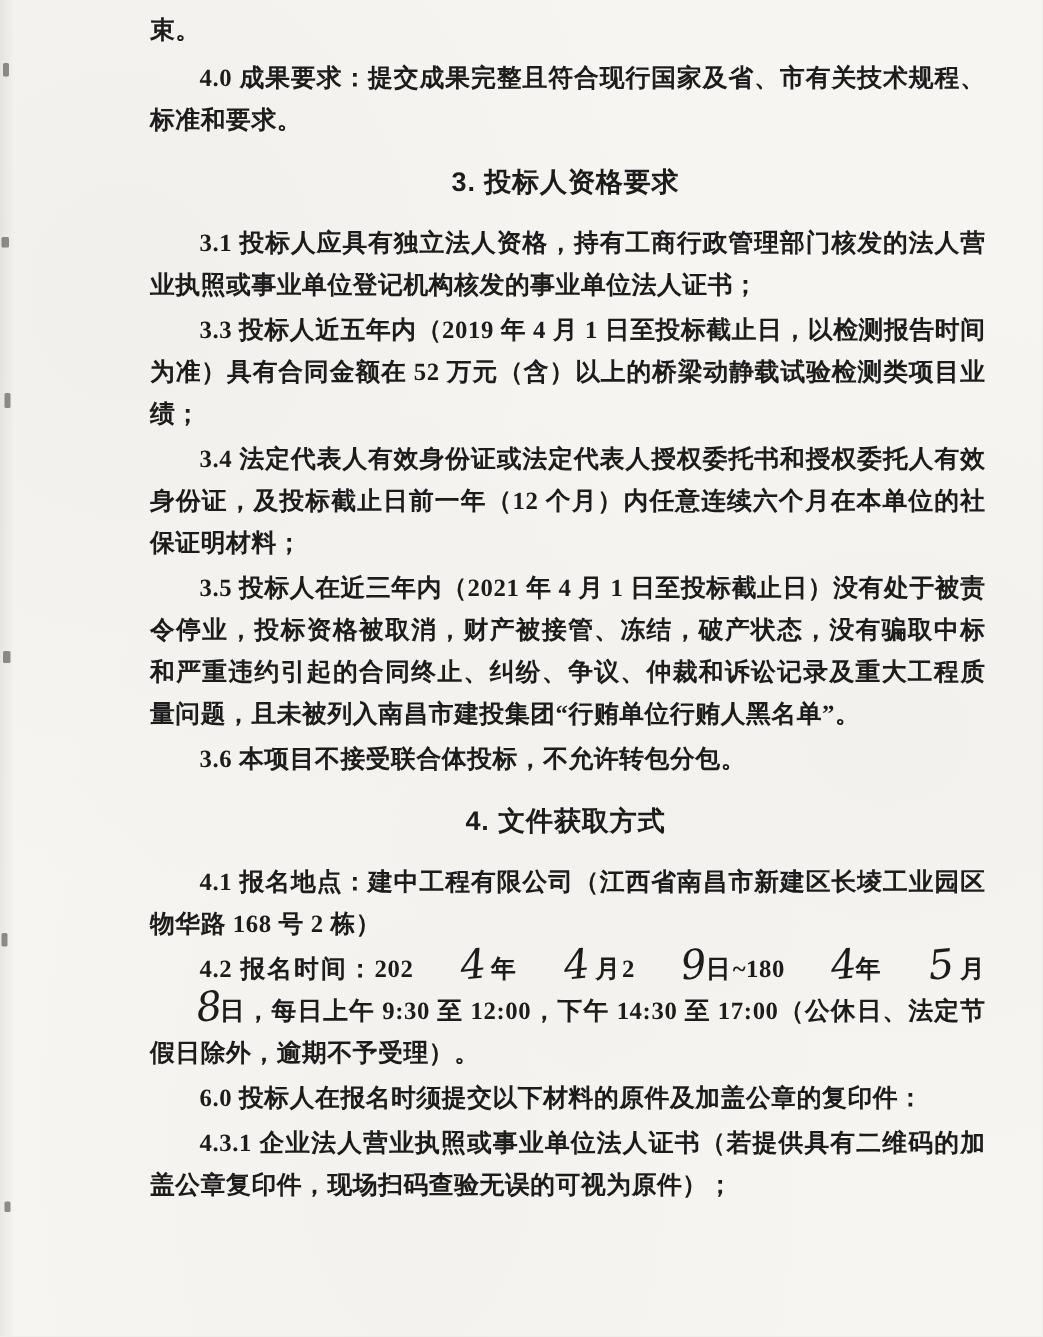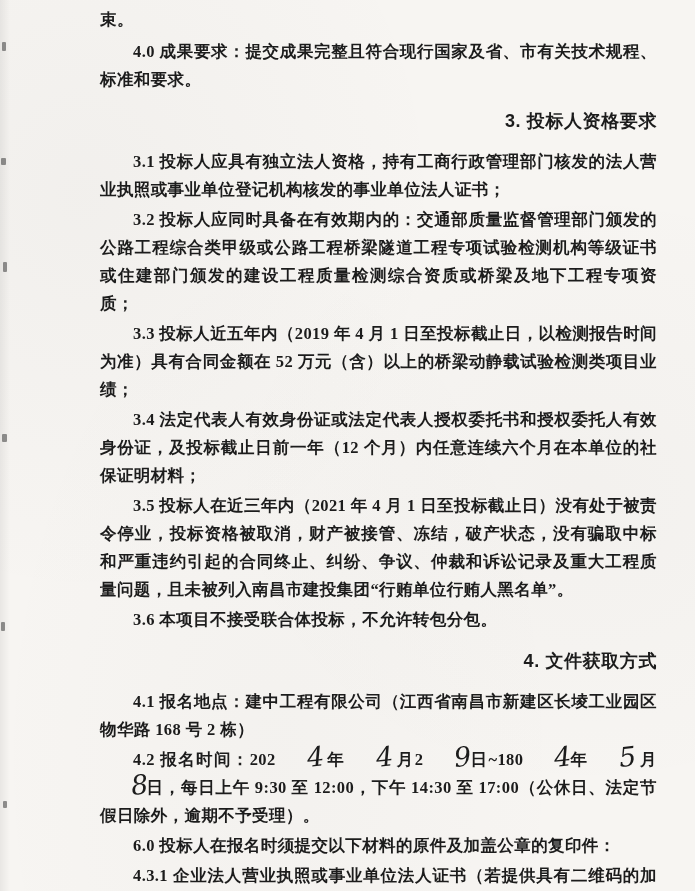--- a/index.html
+++ b/index.html
@@ -46,21 +46,21 @@
   .para.noindent { text-indent: 0; }
   .para.gap-top { margin-top: 4px; }
   .heading {
     margin: 12px 0 12px -3px;
     font-family: "Liberation Sans", "DejaVu Sans", sans-serif;
     font-size: 18px;
     line-height: 30px;
     font-weight: 700;
     letter-spacing: 0.6px;
     text-indent: 0;
-    text-align: right;
+    text-align: center;
   }
   .hw {
     display: inline-block;
     font-family: "DejaVu Serif", serif;
     font-style: italic;
     font-weight: 400;
     font-size: 27px;
     line-height: 0;
     vertical-align: -3px;
     transform: rotate(-6deg);
@@ -80,21 +80,20 @@
   <div class="scan-mark" style="left:1px;top:622px;width:4px;height:9px;"></div>
   <div class="scan-mark" style="left:3px;top:801px;width:4px;height:7px;"></div>
 
   <p class="para noindent">束。</p>
 
   <p class="para gap-top">4.0 成果要求：提交成果完整且符合现行国家及省、市有关技术规程、标准和要求。</p>
 
   <h3 class="heading">3. 投标人资格要求</h3>
 
   <p class="para">3.1 投标人应具有独立法人资格，持有工商行政管理部门核发的法人营业执照或事业单位登记机构核发的事业单位法人证书；</p>
-  <p class="para">3.2 投标人应同时具备在有效期内的：交通部质量监督管理部门颁发的公路工程综合类甲级或公路工程桥梁隧道工程专项试验检测机构等级证书或住建部门颁发的建设工程质量检测综合资质或桥梁及地下工程专项资质；</p>
   <p class="para">3.3 投标人近五年内（2019 年 4 月 1 日至投标截止日，以检测报告时间为准）具有合同金额在 52 万元（含）以上的桥梁动静载试验检测类项目业绩；</p>
   <p class="para">3.4 法定代表人有效身份证或法定代表人授权委托书和授权委托人有效身份证，及投标截止日前一年（12 个月）内任意连续六个月在本单位的社保证明材料；</p>
   <p class="para">3.5 投标人在近三年内（2021 年 4 月 1 日至投标截止日）没有处于被责令停业，投标资格被取消，财产被接管、冻结，破产状态，没有骗取中标和严重违约引起的合同终止、纠纷、争议、仲裁和诉讼记录及重大工程质量问题，且未被列入南昌市建投集团“行贿单位行贿人黑名单”。</p>
   <p class="para">3.6 本项目不接受联合体投标，不允许转包分包。</p>
 
   <h3 class="heading">4. 文件获取方式</h3>
 
   <p class="para">4.1 报名地点：建中工程有限公司（江西省南昌市新建区长堎工业园区物华路 168 号 2 栋）</p>
 
   <p class="para">

